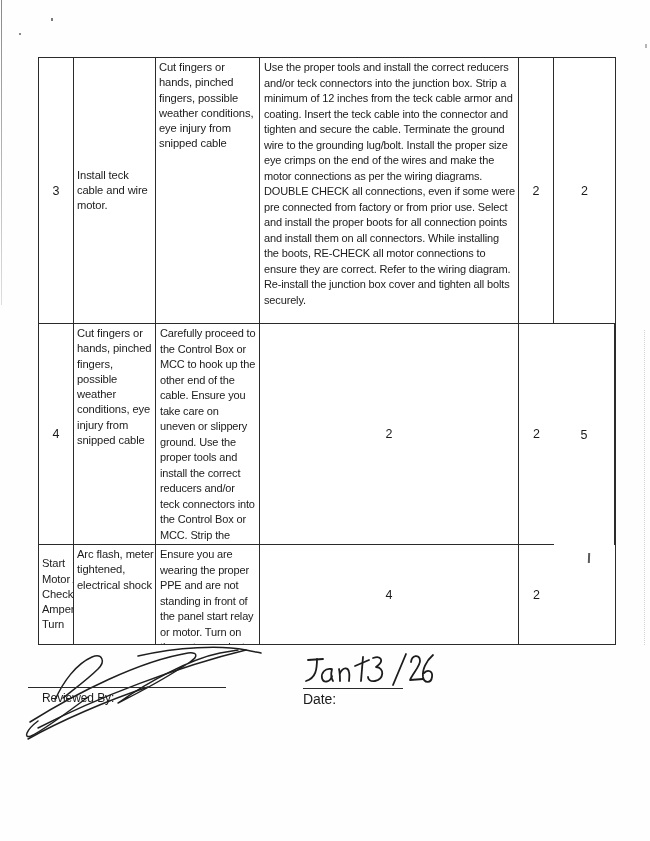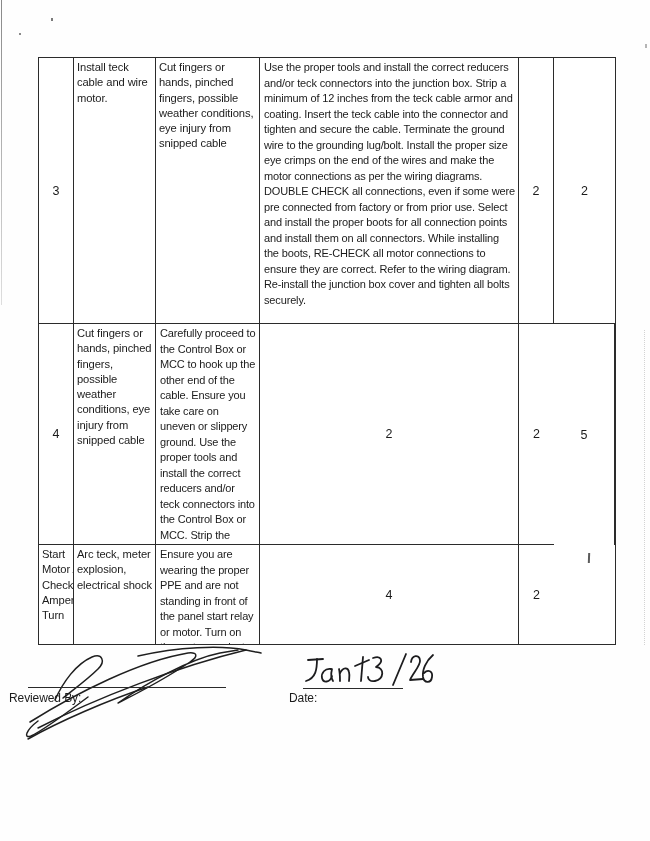--- a/index.html
+++ b/index.html
@@ -15,30 +15,30 @@
     grid-template-columns:35px 82px 104px 259px 35px 61px;
     grid-template-rows:266px 221px 99px;
     border:1.6px solid #2b2b2b;
     background:#fff;
   }
   .cell { border-right:1.2px solid #2b2b2b; border-bottom:1.2px solid #2b2b2b; overflow:hidden; }
   .cell.lastcol { border-right:none; }
   .cell.lastrow { border-bottom:none; }
 
   .c-num   { display:flex; align-items:center; justify-content:center; font-size:12.5px; }
-  .c-task  { display:flex; font-size:11.2px; line-height:15.3px; padding:2px 3px 2px 3px; letter-spacing:-0.1px; }
+  .c-task  { display:flex; align-items:center; font-size:11.2px; line-height:15.3px; padding:2px 3px 2px 3px; letter-spacing:-0.1px; }
   .c-haz   { display:flex; align-items:flex-start; font-size:11.2px; line-height:15.3px; padding:2px 1px 2px 3px; letter-spacing:-0.1px; }
   .c-desc  { font-size:11px; line-height:15.5px; padding:2px 3px 0 4px; letter-spacing:-0.15px; }
   .c-score { display:flex; align-items:center; justify-content:center; font-size:12.5px; position:relative; }
 
   
   .sig-line  { position:absolute; left:28px;  top:687px; width:198px; height:1.4px; background:#2a2a2a; }
   .date-line { position:absolute; left:303px; top:688px; width:100px; height:1.4px; background:#2a2a2a; }
-  .reviewed-label { position:absolute; left:9px;  top:691px; font-size:12px; letter-spacing:-0.1px; }
-  .date-label     { position:absolute; left:289px; top:691px; font-size:12px; letter-spacing:-0.1px; }
+  .reviewed-label { position:absolute; left:42px;  top:691px; font-size:12px; letter-spacing:-0.1px; }
+  .date-label     { position:absolute; left:303px; top:691px; font-size:14px; letter-spacing:-0.1px; }
   .sig-svg  { position:absolute; left:18px;  top:642px; }
   .date-svg { position:absolute; left:300px; top:648px; }
 
   
   .edge-line { position:absolute; left:1px; top:0; width:1.3px; height:305px;
                background:linear-gradient(to bottom, rgba(40,40,40,.55), rgba(40,40,40,.15)); }
   .speck1 { position:absolute; left:51px; top:18px; width:2px; height:3px; background:#7a7a7a; }
   .speck2 { position:absolute; left:19px; top:33px; width:2px; height:2px; background:#8a8a8a; }
   .speck3 { position:absolute; left:645px; top:44px; width:2px; height:4px; background:#b5b5b5; }
   .right-dots { position:absolute; left:644px; top:330px; width:1px; height:315px;
@@ -76,21 +76,21 @@
       </div>
     <div class="cell c-desc">Carefully proceed to the Control Box or MCC to hook up the other end of the cable. Ensure you take care on uneven or slippery ground. Use the proper tools and install the correct reducers and/or teck connectors into the Control Box or MCC. Strip the required amount of teck cable armor and coating from the teck cable. Insert the teck cable into the connector and tighten and secure the cable. Terminate the ground wire to the grounding lug/bolt. Terminate the phases to the proper overload block or breaker. Adjust the overloads to the connected motors full load amps (FLA). Make sure all connections are tightened securely.</div>
     <div class="cell c-score">2</div>
     <div class="cell c-score lastcol">2</div>
 
     <div class="cell c-num lastrow">5</div>
     <div class="cell c-task lastrow">
         <span>Start Motor And Check Amperage Turn</span>
       </div>
     <div class="cell c-haz lastrow">
-        <span>Arc teck, meter explosion, electrical shock</span>
+        <span>Arc flash, meter tightened, electrical shock</span>
       </div>
     <div class="cell c-desc lastrow">Ensure you are wearing the proper PPE and are not standing in front of the panel start relay or motor. Turn on the motor you just wired and check for proper rotational direction and amperage draw. If all is correct, ensure you clean up the site and that all wires are secured.</div>
     <div class="cell c-score lastrow">4</div>
     <div class="cell c-score lastcol lastrow">2</div>
   </div>
 
   <div class="pen-tick"></div>
 
   <svg class="sig-svg" width="245" height="100" viewBox="0 0 245 100">
     <g fill="none" stroke="#1f1f1f" stroke-width="1.5" stroke-linecap="round" stroke-linejoin="round">

